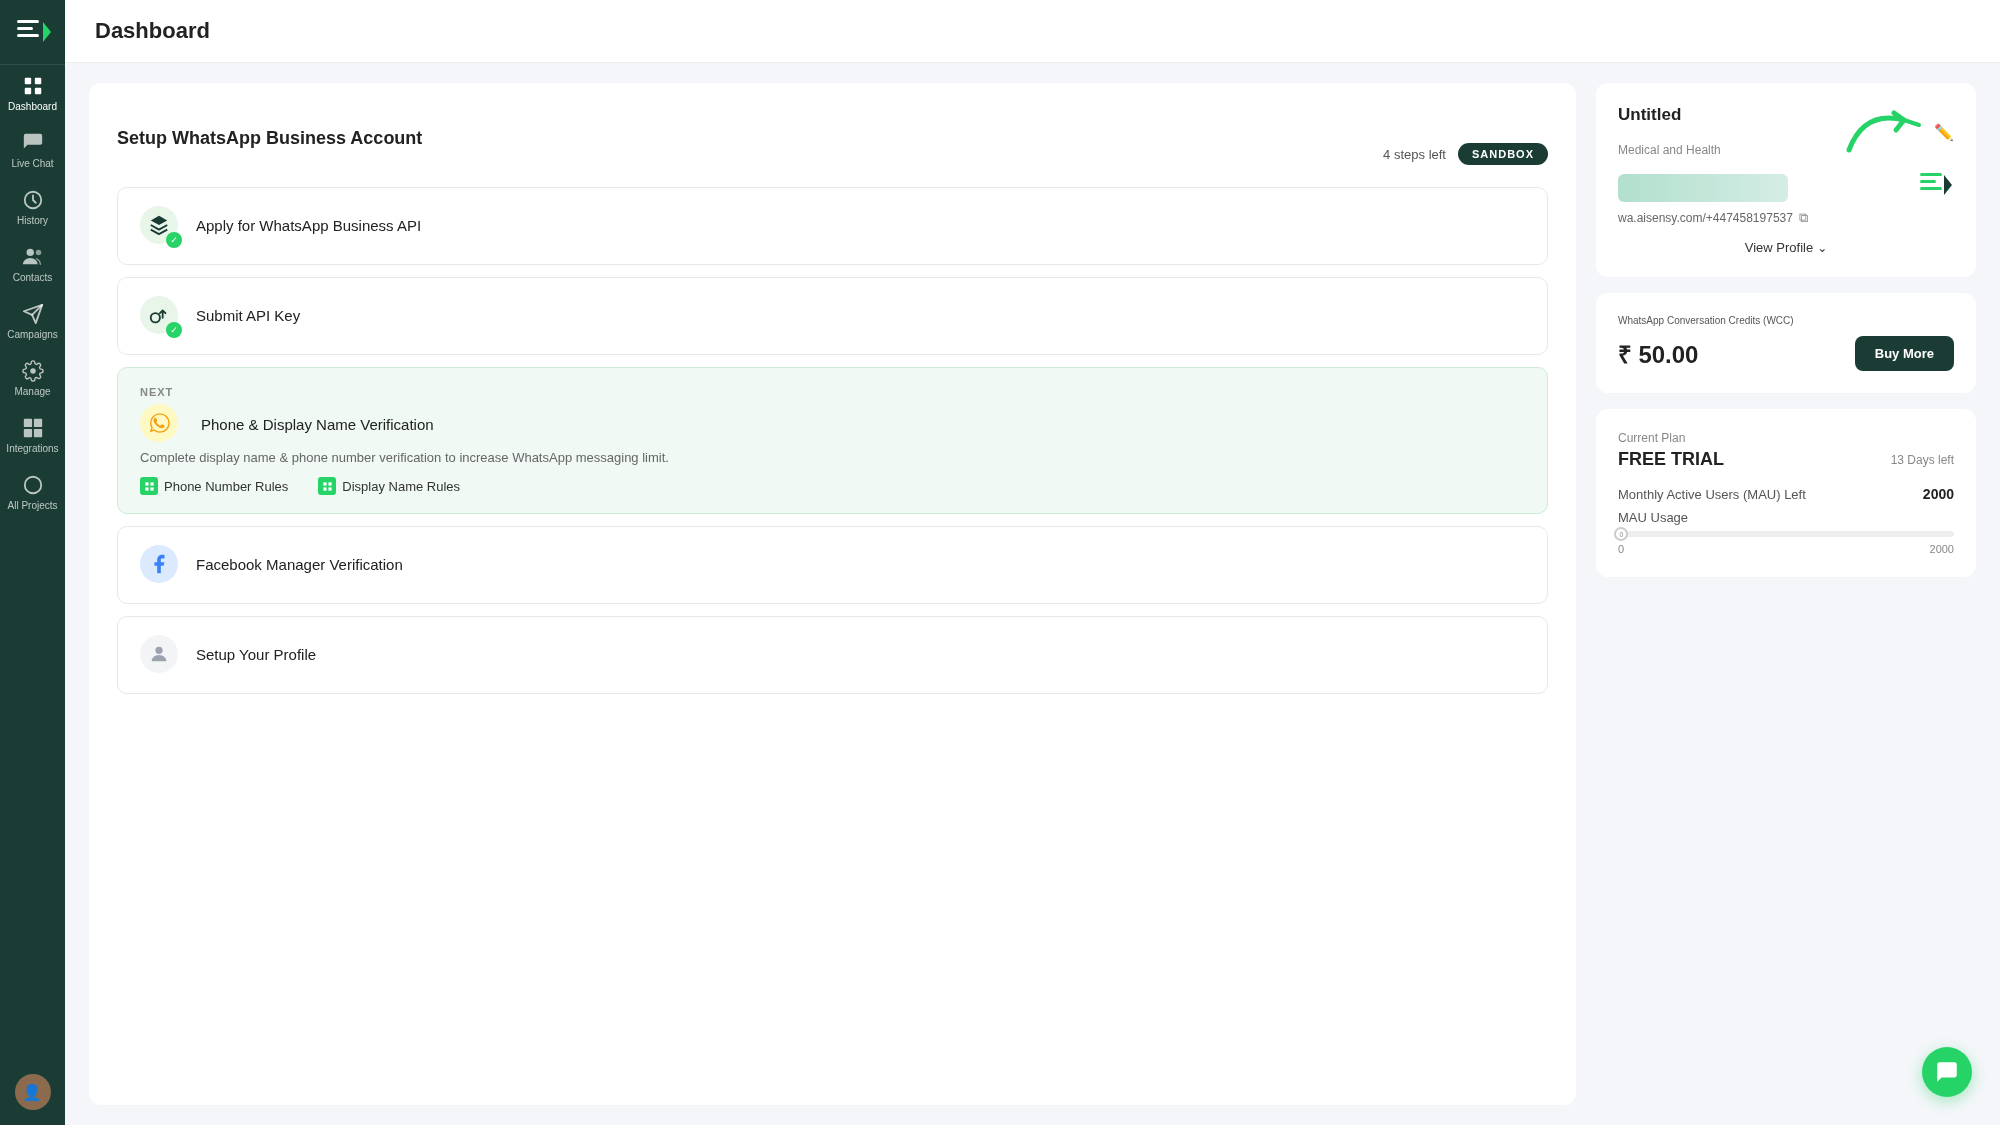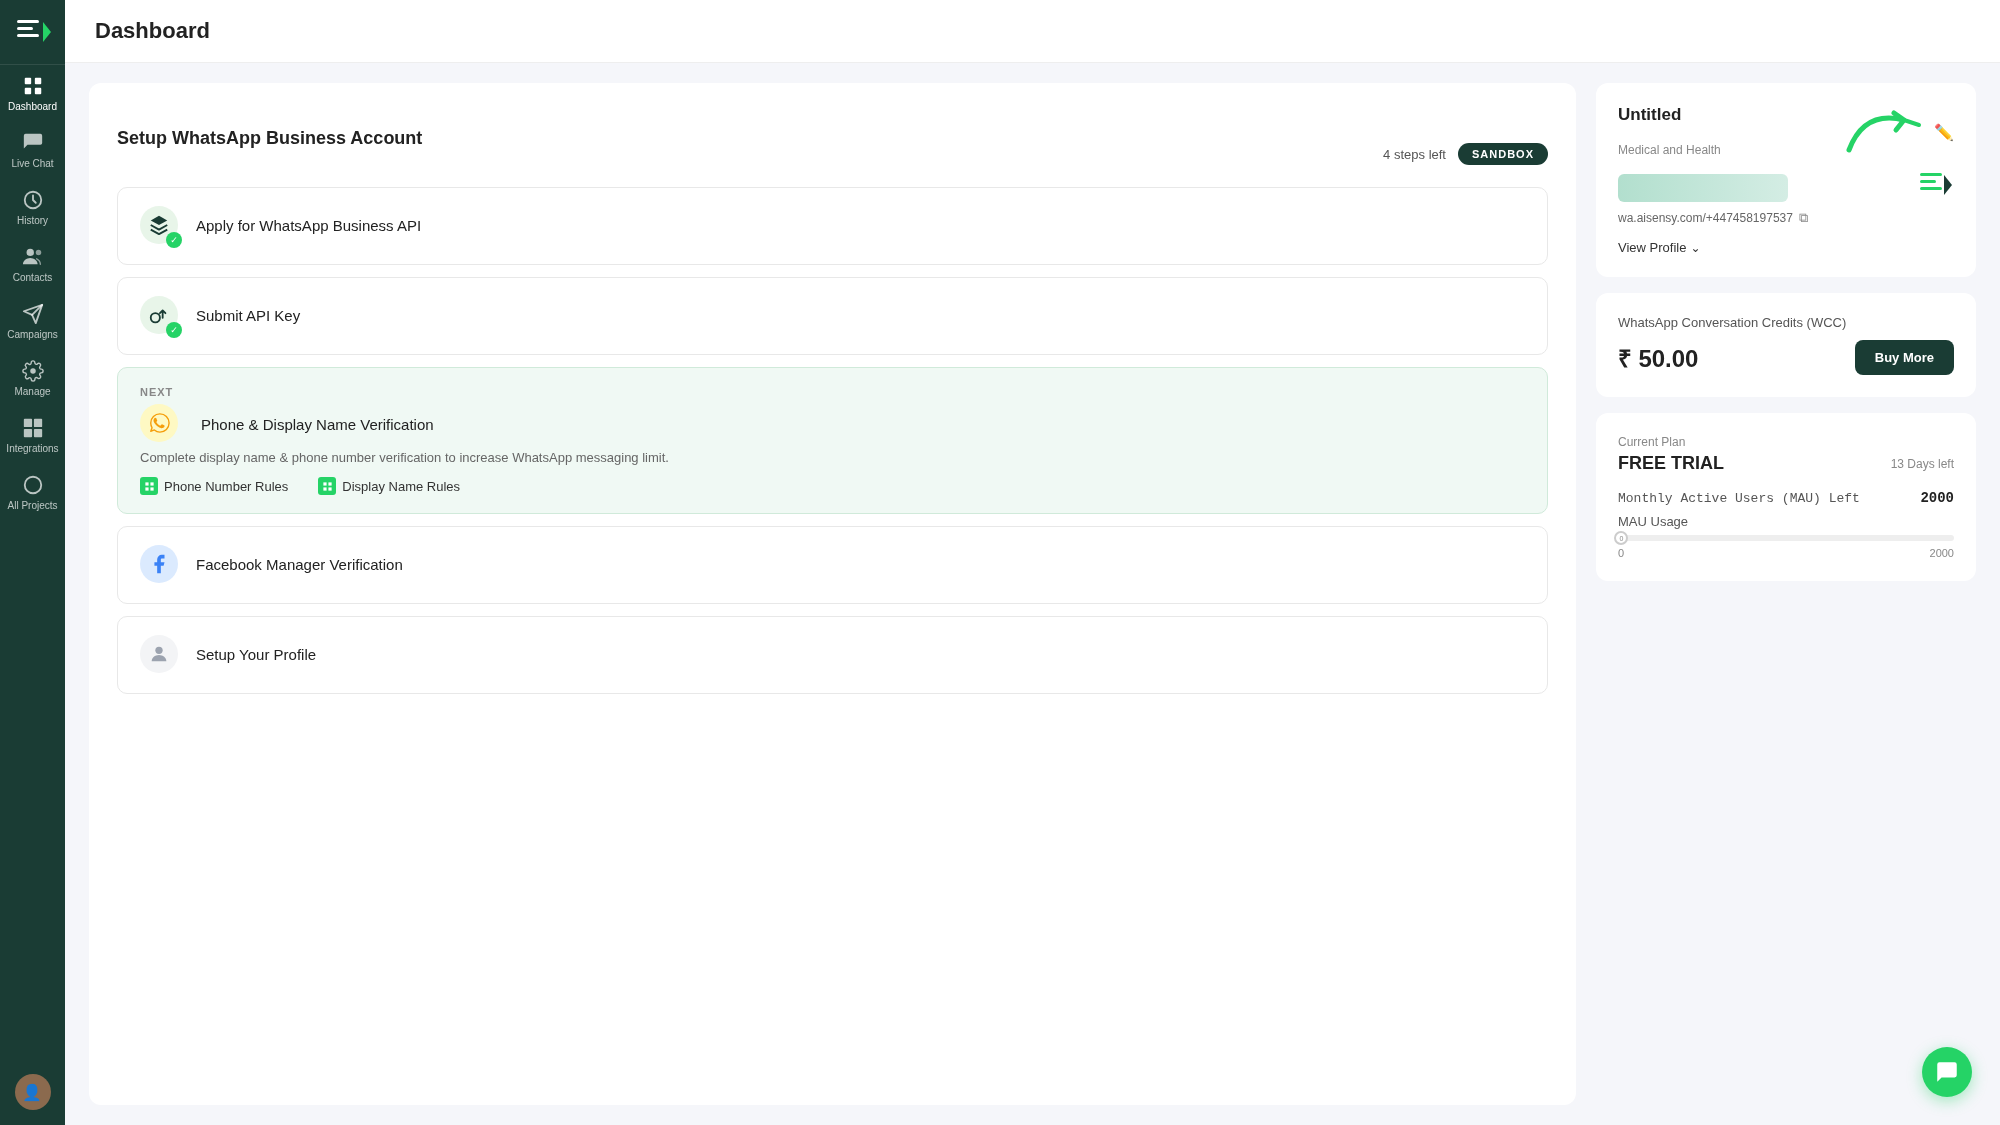--- a/index.html
+++ b/index.html
@@ -256,21 +256,21 @@
       gap: 6px;
     }
     .copy-icon {
       cursor: pointer;
       color: #888;
       font-size: 13px;
     }
     .profile-actions {
       display: flex;
       align-items: center;
-      justify-content: flex-start;
+      justify-content: center;
       margin-top: 14px;
     }
     .view-profile {
       display: flex;
       align-items: center;
       gap: 4px;
       font-size: 13px;
       color: #333;
       cursor: pointer;
       font-weight: 500;
@@ -281,21 +281,21 @@
       gap: 4px;
     }
 
     
     .credits-card {
       background: #fff;
       border-radius: 12px;
       padding: 22px;
     }
     .credits-title {
-      font-size: 13px;
+      font-size: 10px;
       color: #555;
       margin-bottom: 10px;
     }
     .credits-row {
       display: flex;
       align-items: center;
       justify-content: space-between;
     }
     .credits-amount {
       font-size: 24px;
@@ -339,21 +339,20 @@
       font-size: 12px;
       color: #888;
     }
     .mau-label {
       font-size: 13px;
       color: #555;
       margin-bottom: 8px;
       display: flex;
       justify-content: space-between;
       align-items: center;
-      font-family: Liberation Mono, monospace;
     }
     .mau-count {
       font-weight: 700;
       color: #222;
       font-size: 14px;
     }
     .mau-usage-label {
       font-size: 13px;
       color: #555;
       margin-bottom: 6px;

